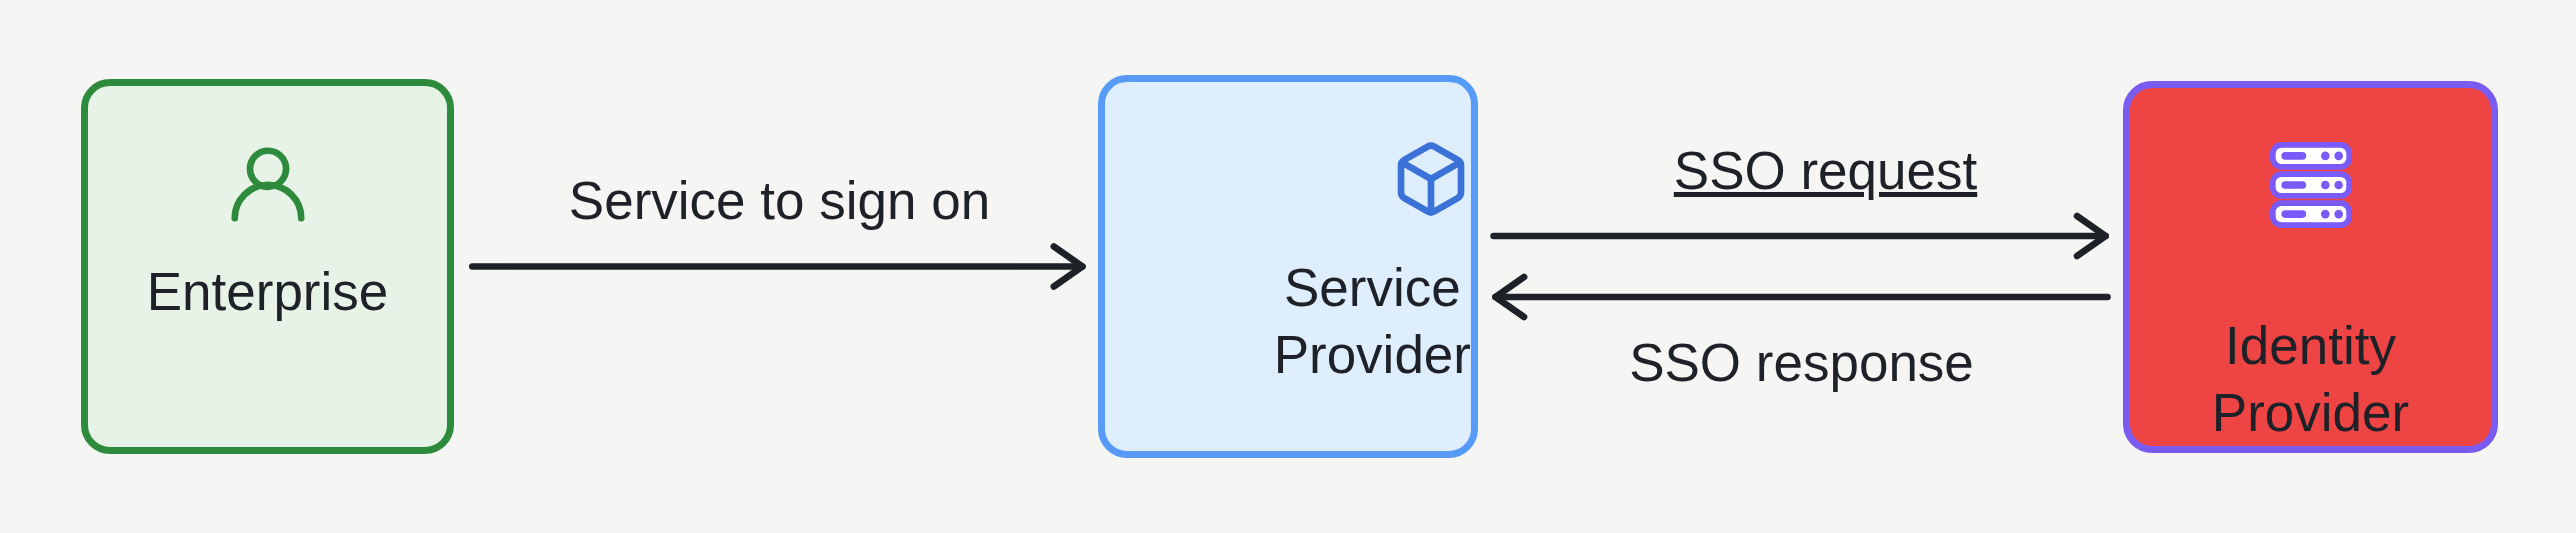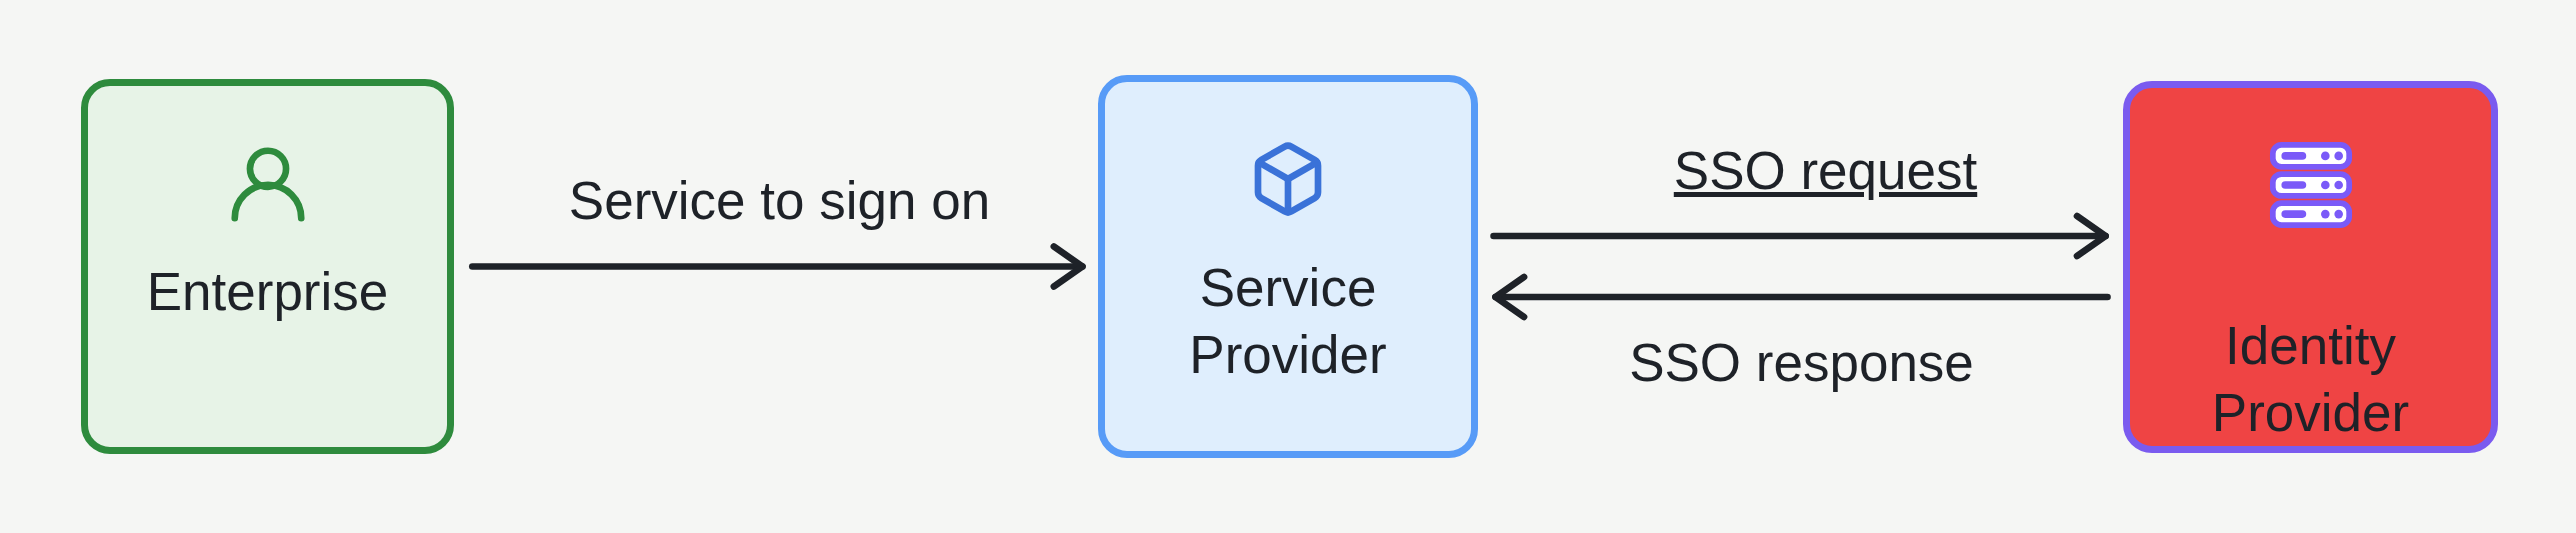--- a/index.html
+++ b/index.html
@@ -26,20 +26,21 @@
   }
   .node-enterprise-user {
     left: 81px; top: 79px; width: 373px; height: 375px;
     background: #E7F3E7;
     border-color: #2E8B3D;
   }
   .node-service-provider {
     left: 1098px; top: 75px; width: 380px; height: 383px;
     background: #DFEEFD;
     border-color: #579BF7;
+    align-items: flex-end;
   }
   .node-identity-provider {
     left: 2123px; top: 81px; width: 375px; height: 372px;
     background: #ef4444;
     border-color: #7A5BEF;
     justify-content: space-between;
   }
   .icon-wrap {
     margin-top: 54px;
     height: 86px;

